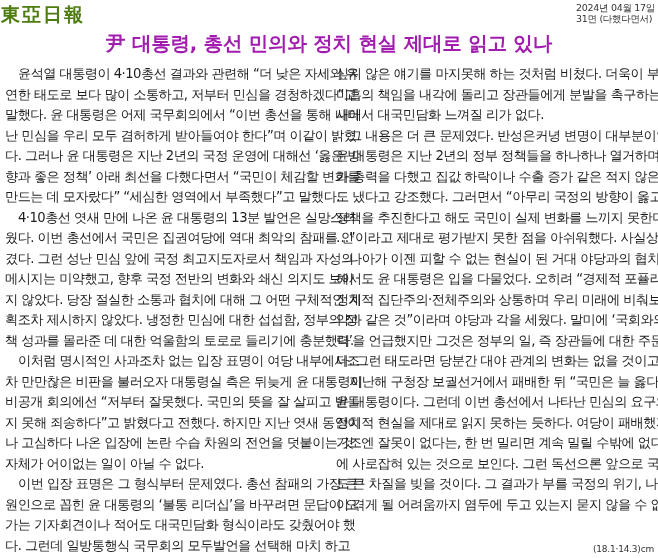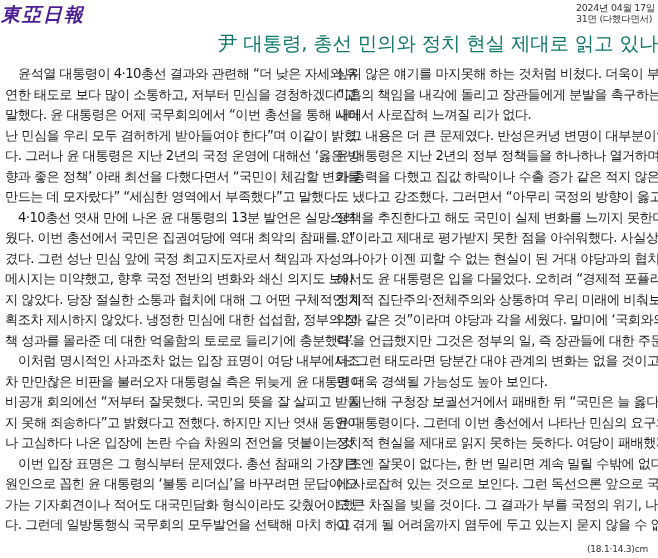--- a/index.html
+++ b/index.html
@@ -16,44 +16,43 @@
       color: #1a1a1a;
     }
     .masthead {
       position: absolute;
       left: 1px;
       top: 3px;
       font-family: "DejaVu Serif", "Liberation Serif", serif;
       font-weight: bold;
       font-size: 19px;
       letter-spacing: 2px;
-      color: #4c1d95;
+      color: #4d7c0f;
       line-height: 22px;
-      font-style: italic;
     }
     .pubinfo {
       position: absolute;
       right: 3px;
       top: 2px;
       text-align: left;
       font-size: 9.5px;
       line-height: 11px;
       color: #333;
       letter-spacing: -0.3px;
     }
     .headline {
       position: absolute;
       left: 0;
       right: 0;
       top: 31px;
-      text-align: right;
-      font-weight: normal;
+      text-align: center;
+      font-weight: bold;
       font-size: 19.5px;
       line-height: 26px;
-      color: #0f766e;
+      color: #a21caf;
       letter-spacing: -0.2px;
     }
     .column {
       position: absolute;
       top: 64px;
       width: 318px;
       font-size: 13.2px;
       line-height: 20.5px;
       color: #1c1c1c;
       letter-spacing: -0.55px;
@@ -69,21 +68,21 @@
       text-align-last: justify;
     }
     .line.last {
       text-align-last: left;
     }
     .line.indent {
       padding-left: 13px;
     }
     .footnote {
       position: absolute;
-      right: 10px;
+      right: 4px;
       bottom: 4px;
       font-size: 9px;
       color: #333;
       letter-spacing: -0.2px;
     }
   </style>
 </head>
 <body>
 
 <div class="masthead">東亞日報</div>
@@ -108,42 +107,42 @@
     <span class="line">겼다. 그런 성난 민심 앞에 국정 최고지도자로서 책임과 자성의</span>
     <span class="line">메시지는 미약했고, 향후 국정 전반의 변화와 쇄신 의지도 보이</span>
     <span class="line">지 않았다. 당장 절실한 소통과 협치에 대해 그 어떤 구체적인 계</span>
     <span class="line">획조차 제시하지 않았다. 냉정한 민심에 대한 섭섭함, 정부의 정</span>
     <span class="line last">책 성과를 몰라준 데 대한 억울함의 토로로 들리기에 충분했다.</span>
     <span class="line indent">이처럼 명시적인 사과조차 없는 입장 표명이 여당 내부에서조</span>
     <span class="line">차 만만찮은 비판을 불러오자 대통령실 측은 뒤늦게 윤 대통령이</span>
     <span class="line">비공개 회의에선 “저부터 잘못했다. 국민의 뜻을 잘 살피고 받들</span>
     <span class="line">지 못해 죄송하다”고 밝혔다고 전했다. 하지만 지난 엿새 동안이</span>
     <span class="line">나 고심하다 나온 입장에 논란 수습 차원의 전언을 덧붙이는 것</span>
+    <span class="line last">자체가 어이없는 일이 아닐 수 없다.</span>
     <span class="line indent">이번 입장 표명은 그 형식부터 문제였다. 총선 참패의 가장 큰</span>
     <span class="line">원인으로 꼽힌 윤 대통령의 ‘불통 리더십’을 바꾸려면 문답이 오</span>
     <span class="line">가는 기자회견이나 적어도 대국민담화 형식이라도 갖췄어야 했</span>
     <span class="line">다. 그런데 일방통행식 국무회의 모두발언을 선택해 마치 하고</span>
   </div>
 <div class="column right" id="col-right">
     <span class="line">싶지 않은 얘기를 마지못해 하는 것처럼 비쳤다. 더욱이 부족과</span>
     <span class="line">미흡의 책임을 내각에 돌리고 장관들에게 분발을 촉구하는 모양</span>
-    <span class="line last">새에서 사로잡혀 느껴질 리가 없다.</span>
+    <span class="line last">새에서 대국민담화 느껴질 리가 없다.</span>
     <span class="line indent">그 내용은 더 큰 문제였다. 반성은커녕 변명이 대부분이었다.</span>
     <span class="line">윤 대통령은 지난 2년의 정부 정책들을 하나하나 열거하며 정부</span>
     <span class="line">가 총력을 다했고 집값 하락이나 수출 증가 같은 적지 않은 성과</span>
     <span class="line">도 냈다고 강조했다. 그러면서 “아무리 국정의 방향이 옳고 좋은</span>
     <span class="line">정책을 추진한다고 해도 국민이 실제 변화를 느끼지 못한다면</span>
     <span class="line">…”이라고 제대로 평가받지 못한 점을 아쉬워했다. 사실상 국민</span>
     <span class="line indent">나아가 이젠 피할 수 없는 현실이 된 거대 야당과의 협치에 대</span>
     <span class="line">해서도 윤 대통령은 입을 다물었다. 오히려 “경제적 포퓰리즘은</span>
     <span class="line">정치적 집단주의·전체주의와 상통하며 우리 미래에 비춰보면 마</span>
     <span class="line">약과 같은 것”이라며 야당과 각을 세웠다. 말미에 ‘국회와의 협</span>
     <span class="line">력’을 언급했지만 그것은 정부의 일, 즉 장관들에 대한 주문이었</span>
     <span class="line">다. 그런 태도라면 당분간 대야 관계의 변화는 없을 것이고, 어쩌</span>
-    <span class="line last">면 더욱 경색될 가능성도 높아 보인다.</span>
     <span class="line indent">지난해 구청장 보궐선거에서 패배한 뒤 “국민은 늘 옳다”고 했던</span>
     <span class="line">윤 대통령이다. 그런데 이번 총선에서 나타난 민심의 요구와 당면한</span>
     <span class="line">정치적 현실을 제대로 읽지 못하는 듯하다. 여당이 패배했지만 국정</span>
     <span class="line">기조엔 잘못이 없다는, 한 번 밀리면 계속 밀릴 수밖에 없다는 인식</span>
     <span class="line">에 사로잡혀 있는 것으로 보인다. 그런 독선으론 앞으로 국정 운영에</span>
     <span class="line">도 큰 차질을 빚을 것이다. 그 결과가 부를 국정의 위기, 나라와 국민</span>
     <span class="line last">이 겪게 될 어려움까지 염두에 두고 있는지 묻지 않을 수 없다.</span>
   </div>
 
 <div class="footnote">(18.1·14.3)cm</div>

